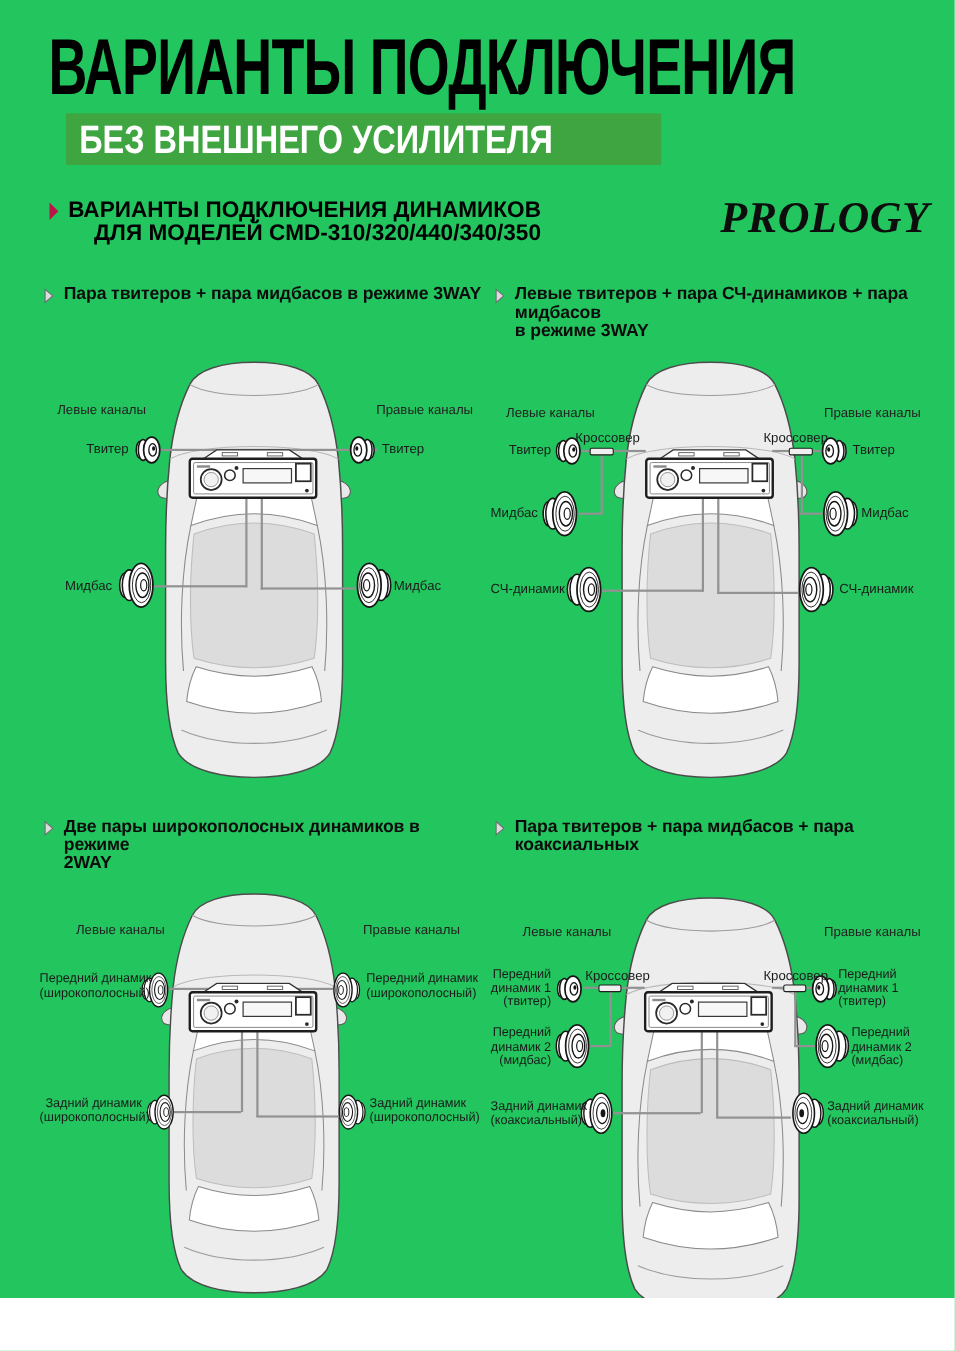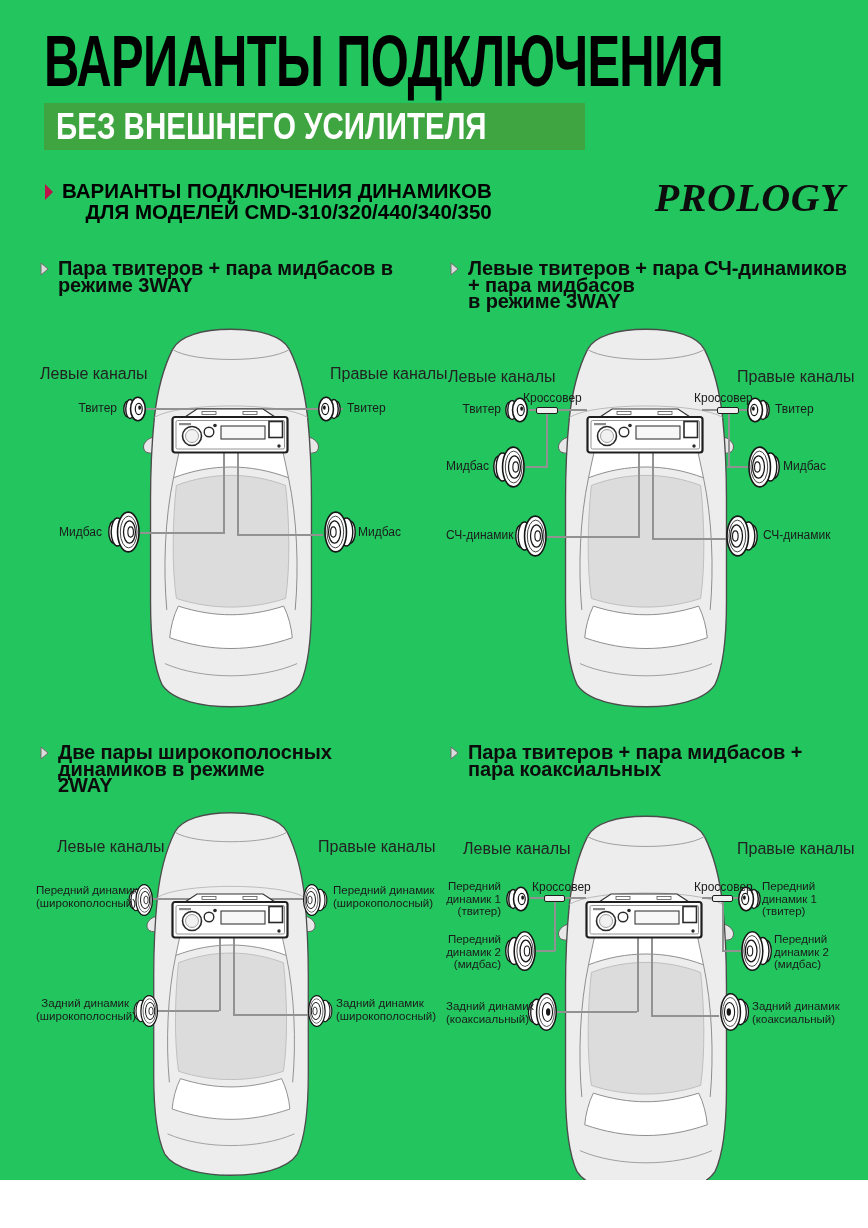--- a/index.html
+++ b/index.html
@@ -2,39 +2,39 @@
 <html><head>
 <meta charset="utf-8">
 <style>
   html,body{margin:0;padding:0;background:#fff;}
   .page{position:relative;width:868px;height:1180px;background:#22c55e;overflow:hidden;
         font-family:"Liberation Sans", sans-serif;color:#111;}
   
   .main-title{position:absolute;left:44px;top:26px;font-size:72px;font-weight:700;
       letter-spacing:-1px;white-space:nowrap;transform:scaleX(0.68);transform-origin:left top;
       color:#000;line-height:70px;}
-  .banner{position:absolute;left:44px;top:103px;width:541px;height:47px;background:#3EA540;}
+  .banner{position:absolute;left:60px;top:103px;width:541px;height:47px;background:#3EA540;}
   .banner-text{position:absolute;left:12px;top:0;line-height:47px;font-size:36px;font-weight:700;
       color:#fff;white-space:nowrap;transform:scaleX(0.82);transform-origin:left top;}
   .sec-head{position:absolute;left:44px;top:180px;display:flex;}
   .sec-bullet{margin-top:3px;margin-right:8px;flex:0 0 auto;}
   .sec-lines{font-size:20.5px;font-weight:700;line-height:21px;color:#000;text-align:right;}
   .sec-lines span{display:block;}
   .logo{position:absolute;right:23px;top:174px;font-family:"Liberation Serif", serif;
       font-style:italic;font-weight:700;font-size:40px;letter-spacing:0.5px;color:#0d0d0d;}
   
   .quad{position:absolute;width:420px;height:482px;}
   .qhead{position:absolute;left:4px;top:2px;display:flex;width:400px;}
   .qbullet{margin-top:2px;margin-right:9px;flex:0 0 auto;}
-  .qtitle{font-size:20px;font-weight:700;line-height:16.5px;color:#0c0c0c;letter-spacing:-0.1px;}
+  .qtitle{font-size:16px;font-weight:700;line-height:16.5px;color:#0c0c0c;letter-spacing:-0.1px;}
   .qtitle span{display:block;}
   .lbl{position:absolute;font-size:12px;line-height:13px;color:#1b1b1b;white-space:nowrap;}
   .lbl2{position:absolute;font-size:11.5px;line-height:12.5px;color:#1b1b1b;}
   .lbl2 span{display:block;white-space:nowrap;}
-  .chan{position:absolute;font-size:16px;color:#222;white-space:nowrap;}
+  .chan{position:absolute;font-size:12px;color:#222;white-space:nowrap;margin-left:12px;}
   .hline{position:absolute;height:2px;background:#929292;}
   .vline{position:absolute;width:2px;background:#929292;}
   .xover{position:absolute;width:22px;height:7px;background:#efefef;border:1.6px solid #1f1f1f;
       border-radius:2px;box-sizing:border-box;}
   .svgel{position:absolute;}
   .flip{transform:scaleX(-1);}
   .tright{text-align:right;}
   .defs{position:absolute;width:0;height:0;overflow:hidden;}
 </style>
 </head>

